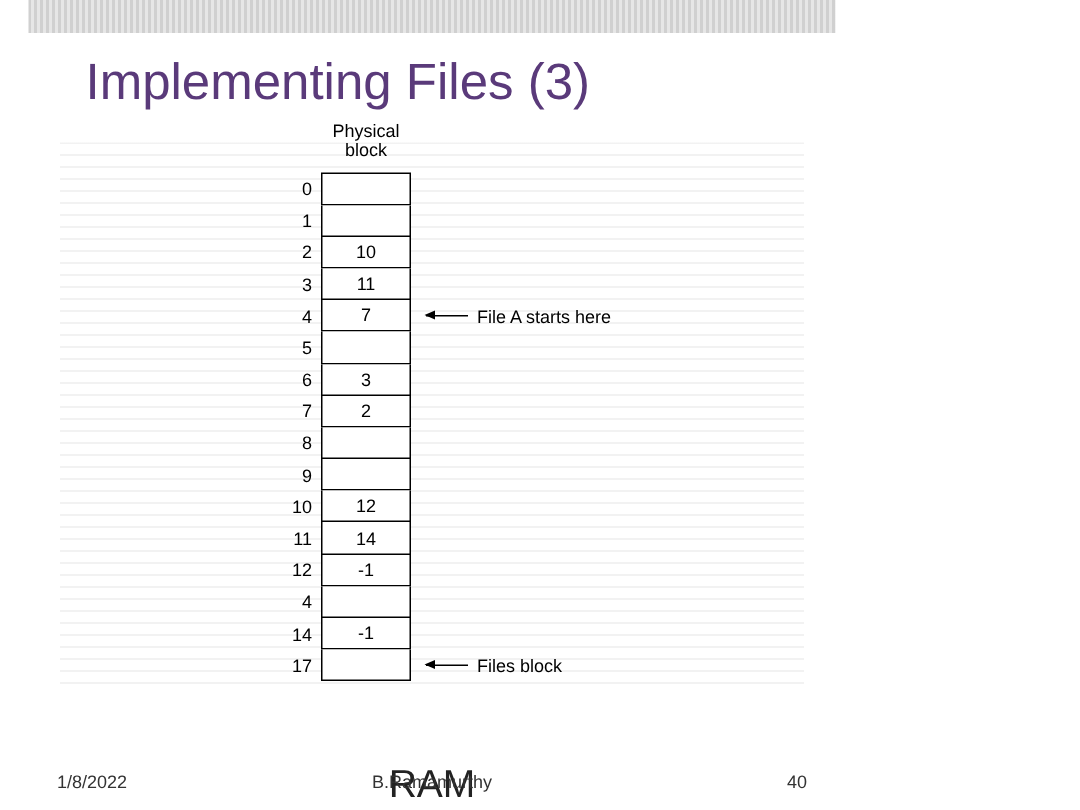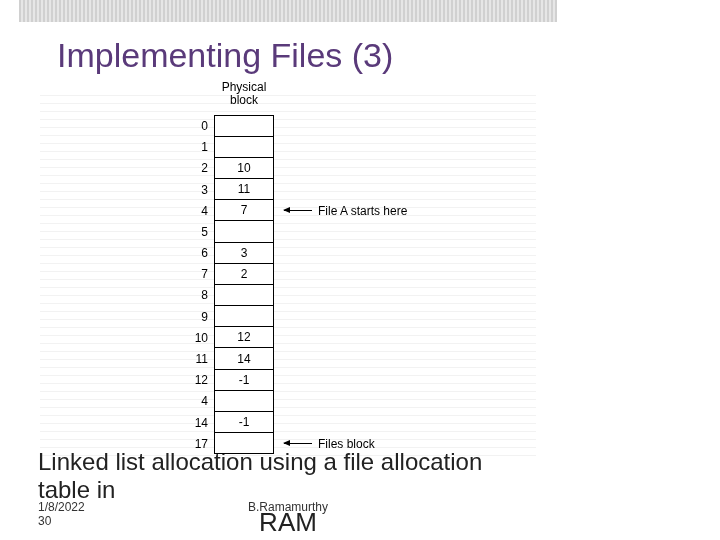--- a/index.html
+++ b/index.html
@@ -20,21 +20,21 @@
   }
   .col-header { font-size: 12px; text-align: center; line-height: 1.1; margin-left: 146px; width: 60px; margin-bottom: 8px; }
   .fat-row { display: flex; align-items: center; height: 21.2px; }
   .idx { width: 20px; text-align: right; font-size: 12px; margin-right: 6px; margin-left: 120px;}
   .cell { width: 60px; height: 21.2px; border: 1px solid #000; border-top: none; display: flex; align-items: center; justify-content: center; font-size: 12px; background: #fff;}
   .fat-row:first-of-type .cell { border-top: 1px solid #000; }
   .ann { display: flex; align-items: center; font-size: 12px; margin-left: 10px; }
   .arrow { width: 28px; height: 1px; background: #000; position: relative; margin-right: 6px; }
   .arrow::before { content: ""; position: absolute; left: -1px; top: -3px; border-right: 7px solid #000; border-top: 3.5px solid transparent; border-bottom: 3.5px solid transparent; }
   .caption { position: absolute; left: 38px; right: 38px; bottom: 36px; font-size: 24px; color: #222; }
-  .footer { position: absolute; left: 38px; right: 38px; bottom: 12px; display: flex; justify-content: space-between; font-size: 12px; color: #333; flex-direction: column; }
+  .footer { position: absolute; left: 38px; right: 38px; bottom: 12px; display: flex; justify-content: space-between; font-size: 12px; color: #333; }
   .author { position: absolute; left: 50%; transform: translateX(-50%); }
   .page { }
   .ram { position: absolute; left: 50%; transform: translateX(-50%); bottom: 2px; font-size: 26px; color: #222; margin-top: 36px; }
 </style>
 </head>
 <body>
 
 <div class="slide">
   <div class="topbar"></div>
   <h1 class="title">Implementing Files (3)</h1>
@@ -112,21 +112,20 @@
           <div class="idx">17</div>
           <div class="cell"></div>
           <div class="ann">
             <div class="arrow"></div>
             <span>Files block</span>
           </div>
         </div>
       </div>
   </div>
 
-  <div class="caption">Linked list allocation using a file allocation table in</div>
   <div class="ram">RAM</div>
 
   <div class="footer">
     <span>1/8/2022</span>
     <span class="author">B.Ramamurthy</span>
-    <span class="page">30</span>
+    <span class="page">40</span>
   </div>
 </div>
 
 </body></html>

